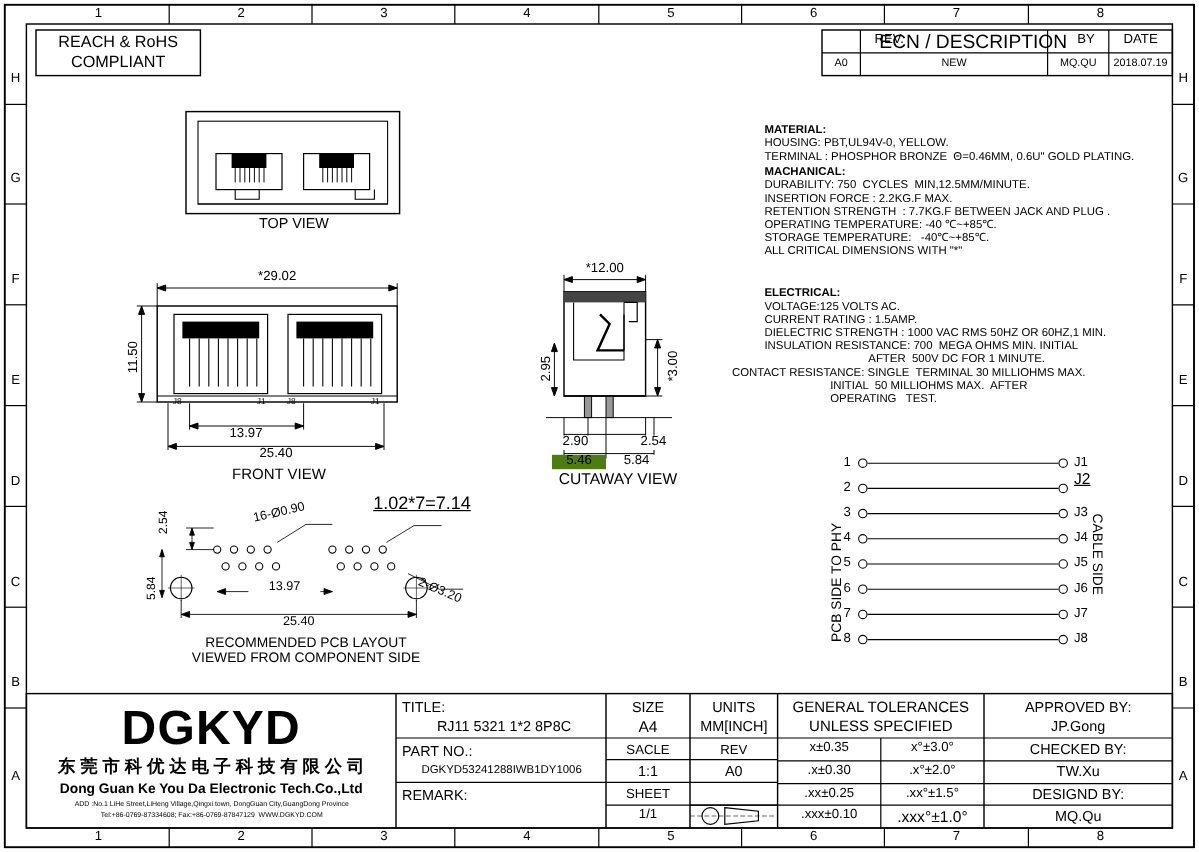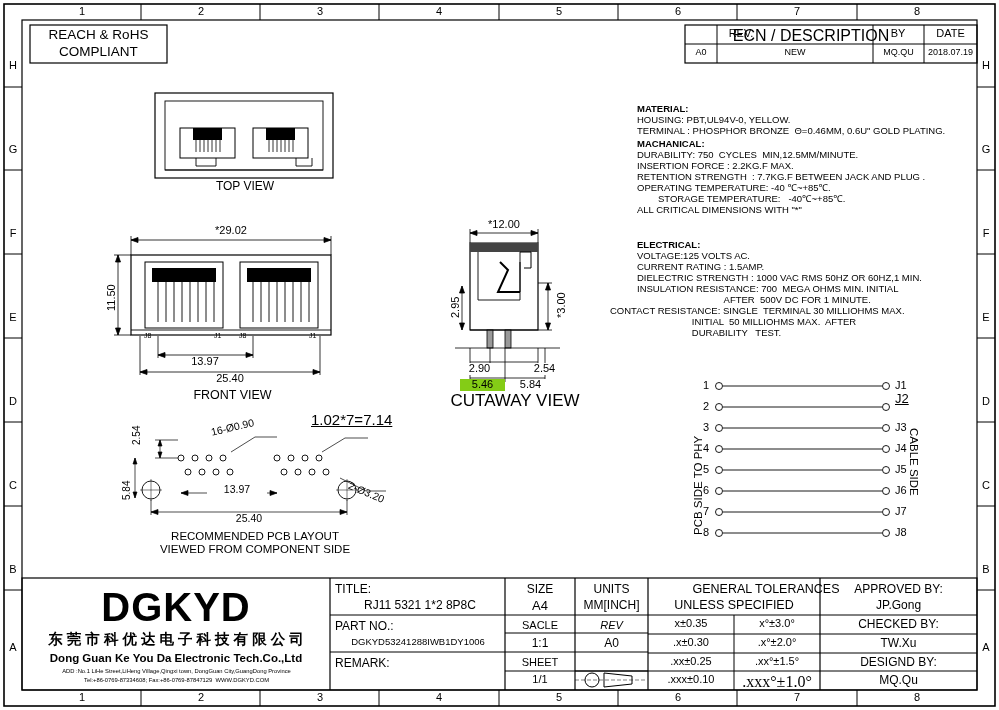--- a/index.html
+++ b/index.html
@@ -96,48 +96,48 @@
 
   <svg width="999" height="710">
     <rect x="685" y="25" width="292" height="38" fill="none" stroke="#000" stroke-width="1.2"></rect>
     <line x1="685" y1="44" x2="977" y2="44" stroke="#000" stroke-width="1"></line>
     <line x1="717" y1="25" x2="717" y2="63" stroke="#000" stroke-width="1"></line>
     <line x1="873" y1="25" x2="873" y2="63" stroke="#000" stroke-width="1"></line>
     <line x1="924" y1="25" x2="924" y2="63" stroke="#000" stroke-width="1"></line>
   </svg>
   <div class="txt ctr" style="left:685px;top:28px;width:32px;font-size:11px;padding-left:40px;">REV.</div>
   <div class="txt ctr" style="left:717px;top:28px;width:188px;font-size:16px;">ECN / DESCRIPTION</div>
-  <div class="txt ctr" style="left:873px;top:28px;width:50px;font-size:11px;">BY</div>
+  <div class="txt ctr" style="left:873px;top:28px;width:64px;font-size:11px;">BY</div>
   <div class="txt ctr" style="left:924px;top:28px;width:53px;font-size:11px;">DATE</div>
   <div class="txt ctr" style="left:685px;top:48px;width:32px;font-size:9px;">A0</div>
   <div class="txt ctr" style="left:717px;top:48px;width:156px;font-size:9px;">NEW</div>
   <div class="txt ctr" style="left:873px;top:48px;width:51px;font-size:9px;">MQ.QU</div>
   <div class="txt ctr" style="left:924px;top:48px;width:53px;font-size:9px;">2018.07.19</div>
 
   <div class="txt bold" style="left:637px;top:104px;font-size:9.5px;">MATERIAL:</div>
   <div class="txt" style="left:637px;top:115px;font-size:9.5px;">HOUSING: PBT,UL94V-0, YELLOW.</div>
   <div class="txt" style="left:637px;top:126px;font-size:9.5px;">TERMINAL : PHOSPHOR BRONZE  Θ=0.46MM, 0.6U" GOLD PLATING.</div>
 
   <div class="txt bold" style="left:637px;top:139px;font-size:9.5px;">MACHANICAL:</div>
   <div class="txt" style="left:637px;top:150px;font-size:9.5px;">DURABILITY: 750  CYCLES  MIN,12.5MM/MINUTE.</div>
   <div class="txt" style="left:637px;top:161px;font-size:9.5px;">INSERTION FORCE : 2.2KG.F MAX.</div>
   <div class="txt" style="left:637px;top:172px;font-size:9.5px;">RETENTION STRENGTH  : 7.7KG.F BETWEEN JACK AND PLUG .</div>
   <div class="txt" style="left:637px;top:183px;font-size:9.5px;">OPERATING TEMPERATURE: -40 ℃~+85℃.</div>
-  <div class="txt" style="left:658px;top:194px;font-size:9.5px;">STORAGE TEMPERATURE:   -40℃~+85℃.</div>
+  <div class="txt" style="left:637px;top:194px;font-size:9.5px;">STORAGE TEMPERATURE:   -40℃~+85℃.</div>
   <div class="txt" style="left:637px;top:205px;font-size:9.5px;">ALL CRITICAL DIMENSIONS WITH "*"</div>
 
   <div class="txt bold" style="left:637px;top:240px;font-size:9.5px;">ELECTRICAL:</div>
   <div class="txt" style="left:637px;top:251px;font-size:9.5px;">VOLTAGE:125 VOLTS AC.</div>
   <div class="txt" style="left:637px;top:262px;font-size:9.5px;">CURRENT RATING : 1.5AMP.</div>
   <div class="txt" style="left:637px;top:273px;font-size:9.5px;">DIELECTRIC STRENGTH : 1000 VAC RMS 50HZ OR 60HZ,1 MIN.</div>
   <div class="txt" style="left:637px;top:284px;font-size:9.5px;">INSULATION RESISTANCE: 700  MEGA OHMS MIN. INITIAL</div>
   <div class="txt" style="left:637px;top:295px;font-size:9.5px;">                                 AFTER  500V DC FOR 1 MINUTE.</div>
   <div class="txt" style="left:610px;top:306px;font-size:9.5px;">CONTACT RESISTANCE: SINGLE  TERMINAL 30 MILLIOHMS MAX.</div>
   <div class="txt" style="left:610px;top:317px;font-size:9.5px;">                               INITIAL  50 MILLIOHMS MAX.  AFTER</div>
-  <div class="txt" style="left:610px;top:328px;font-size:9.5px;">                               DURABILITY   TEST.</div>
+  <div class="txt" style="left:610px;top:328px;font-size:9.5px;">                               OPERATING   TEST.</div>
 
   <svg width="999" height="710">
     <g stroke="#000" fill="none" stroke-width="1.2">
       <rect x="155" y="93" width="178" height="85"></rect>
       <rect x="165" y="101" width="158" height="69" stroke-width="0.9"></rect>
 
       <rect x="180" y="128" width="55" height="30" stroke-width="1"></rect>
       <rect x="193" y="128" width="29" height="12" fill="#000" stroke="none"></rect>
 
       <g stroke-width="0.8">
@@ -306,23 +306,23 @@
       <line x1="505" y1="378" x2="545" y2="378"></line>
       <line x1="545" y1="348" x2="545" y2="382"></line>
       <line x1="470" y1="366" x2="470" y2="382"></line>
     </g>
   </svg>
   <div class="txt ctr" style="left:474px;top:219px;width:60px;font-size:11px;">*12.00</div>
   <div class="txt" style="left:450px;top:318px;font-size:11px;transform:rotate(-90deg);transform-origin:left top;">2.95</div>
   <div class="txt" style="left:556px;top:318px;font-size:11px;transform:rotate(-90deg);transform-origin:left top;">*3.00</div>
   <div class="txt ctr" style="left:457px;top:363px;width:45px;font-size:11px;background:#fff;">2.90</div>
   <div class="txt ctr" style="left:522px;top:363px;width:45px;font-size:11px;background:#fff;">2.54</div>
-  <div class="txt ctr" style="left:460px;top:379px;width:45px;font-size:11px;background:#84cc16;">5.46</div>
+  <div class="txt ctr" style="left:460px;top:379px;width:45px;font-size:11px;background:#4d7c0f;">5.46</div>
   <div class="txt ctr" style="left:508px;top:379px;width:45px;font-size:11px;background:#fff;">5.84</div>
-  <div class="txt ctr" style="left:450px;top:392px;width:130px;font-size:17px;">CUTAWAY VIEW</div>
+  <div class="txt ctr" style="left:450px;top:392px;width:130px;font-size:13px;">CUTAWAY VIEW</div>
 
   <svg width="999" height="710">
     <g stroke="#000" fill="none" stroke-width="0.9">
 
       <circle cx="151" cy="490" r="9"></circle>
       <line x1="140" y1="490" x2="162" y2="490" stroke-width="0.5"></line>
       <line x1="151" y1="479" x2="151" y2="501" stroke-width="0.5"></line>
 
       <circle cx="347" cy="490" r="9"></circle>
       <line x1="336" y1="490" x2="358" y2="490" stroke-width="0.5"></line>
@@ -484,33 +484,33 @@
 
   <div class="txt ctr" style="left:505px;top:583px;width:70px;font-size:12px;">SIZE</div>
   <div class="txt ctr" style="left:505px;top:599px;width:70px;font-size:13px;">A4</div>
   <div class="txt ctr" style="left:505px;top:620px;width:70px;font-size:11px;">SACLE</div>
   <div class="txt ctr" style="left:505px;top:637px;width:70px;font-size:12px;">1:1</div>
   <div class="txt ctr" style="left:505px;top:657px;width:70px;font-size:11px;">SHEET</div>
   <div class="txt ctr" style="left:505px;top:674px;width:70px;font-size:11px;">1/1</div>
 
   <div class="txt ctr" style="left:575px;top:583px;width:73px;font-size:12px;">UNITS</div>
   <div class="txt ctr" style="left:575px;top:599px;width:73px;font-size:12px;">MM[INCH]</div>
-  <div class="txt ctr" style="left:575px;top:620px;width:73px;font-size:11px;font-style:italic;">REV</div>
+  <div class="txt ctr" style="left:575px;top:620px;width:73px;font-size:11px;">REV</div>
   <div class="txt ctr" style="left:575px;top:637px;width:73px;font-size:12px;">A0</div>
 
-  <div class="txt ctr" style="left:648px;top:583px;width:172px;font-size:12.5px;padding-left:32px;">GENERAL TOLERANCES</div>
+  <div class="txt ctr" style="left:648px;top:583px;width:172px;font-size:12.5px;">GENERAL TOLERANCES</div>
   <div class="txt ctr" style="left:648px;top:599px;width:172px;font-size:12.5px;">UNLESS SPECIFIED</div>
   <div class="txt ctr" style="left:648px;top:618px;width:86px;font-size:11px;">x±0.35</div>
   <div class="txt ctr" style="left:734px;top:618px;width:86px;font-size:11px;">x°±3.0°</div>
   <div class="txt ctr" style="left:648px;top:637px;width:86px;font-size:11px;">.x±0.30</div>
   <div class="txt ctr" style="left:734px;top:637px;width:86px;font-size:11px;">.x°±2.0°</div>
   <div class="txt ctr" style="left:648px;top:656px;width:86px;font-size:11px;">.xx±0.25</div>
   <div class="txt ctr" style="left:734px;top:656px;width:86px;font-size:11px;">.xx°±1.5°</div>
   <div class="txt ctr" style="left:648px;top:674px;width:86px;font-size:11px;">.xxx±0.10</div>
-  <div class="txt ctr" style="left:734px;top:674px;width:86px;font-size:16px;font-family:Liberation Serif, serif;">.xxx°±1.0°</div>
+  <div class="txt ctr" style="left:734px;top:674px;width:86px;font-size:13px;">.xxx°±1.0°</div>
 
   <div class="txt ctr" style="left:820px;top:583px;width:157px;font-size:12px;">APPROVED BY:</div>
   <div class="txt ctr" style="left:820px;top:599px;width:157px;font-size:12px;">JP.Gong</div>
   <div class="txt ctr" style="left:820px;top:618px;width:157px;font-size:12px;">CHECKED BY:</div>
   <div class="txt ctr" style="left:820px;top:637px;width:157px;font-size:12px;">TW.Xu</div>
   <div class="txt ctr" style="left:820px;top:656px;width:157px;font-size:12px;">DESIGND BY:</div>
   <div class="txt ctr" style="left:820px;top:674px;width:157px;font-size:12px;">MQ.Qu</div>
 
 </div>
 

